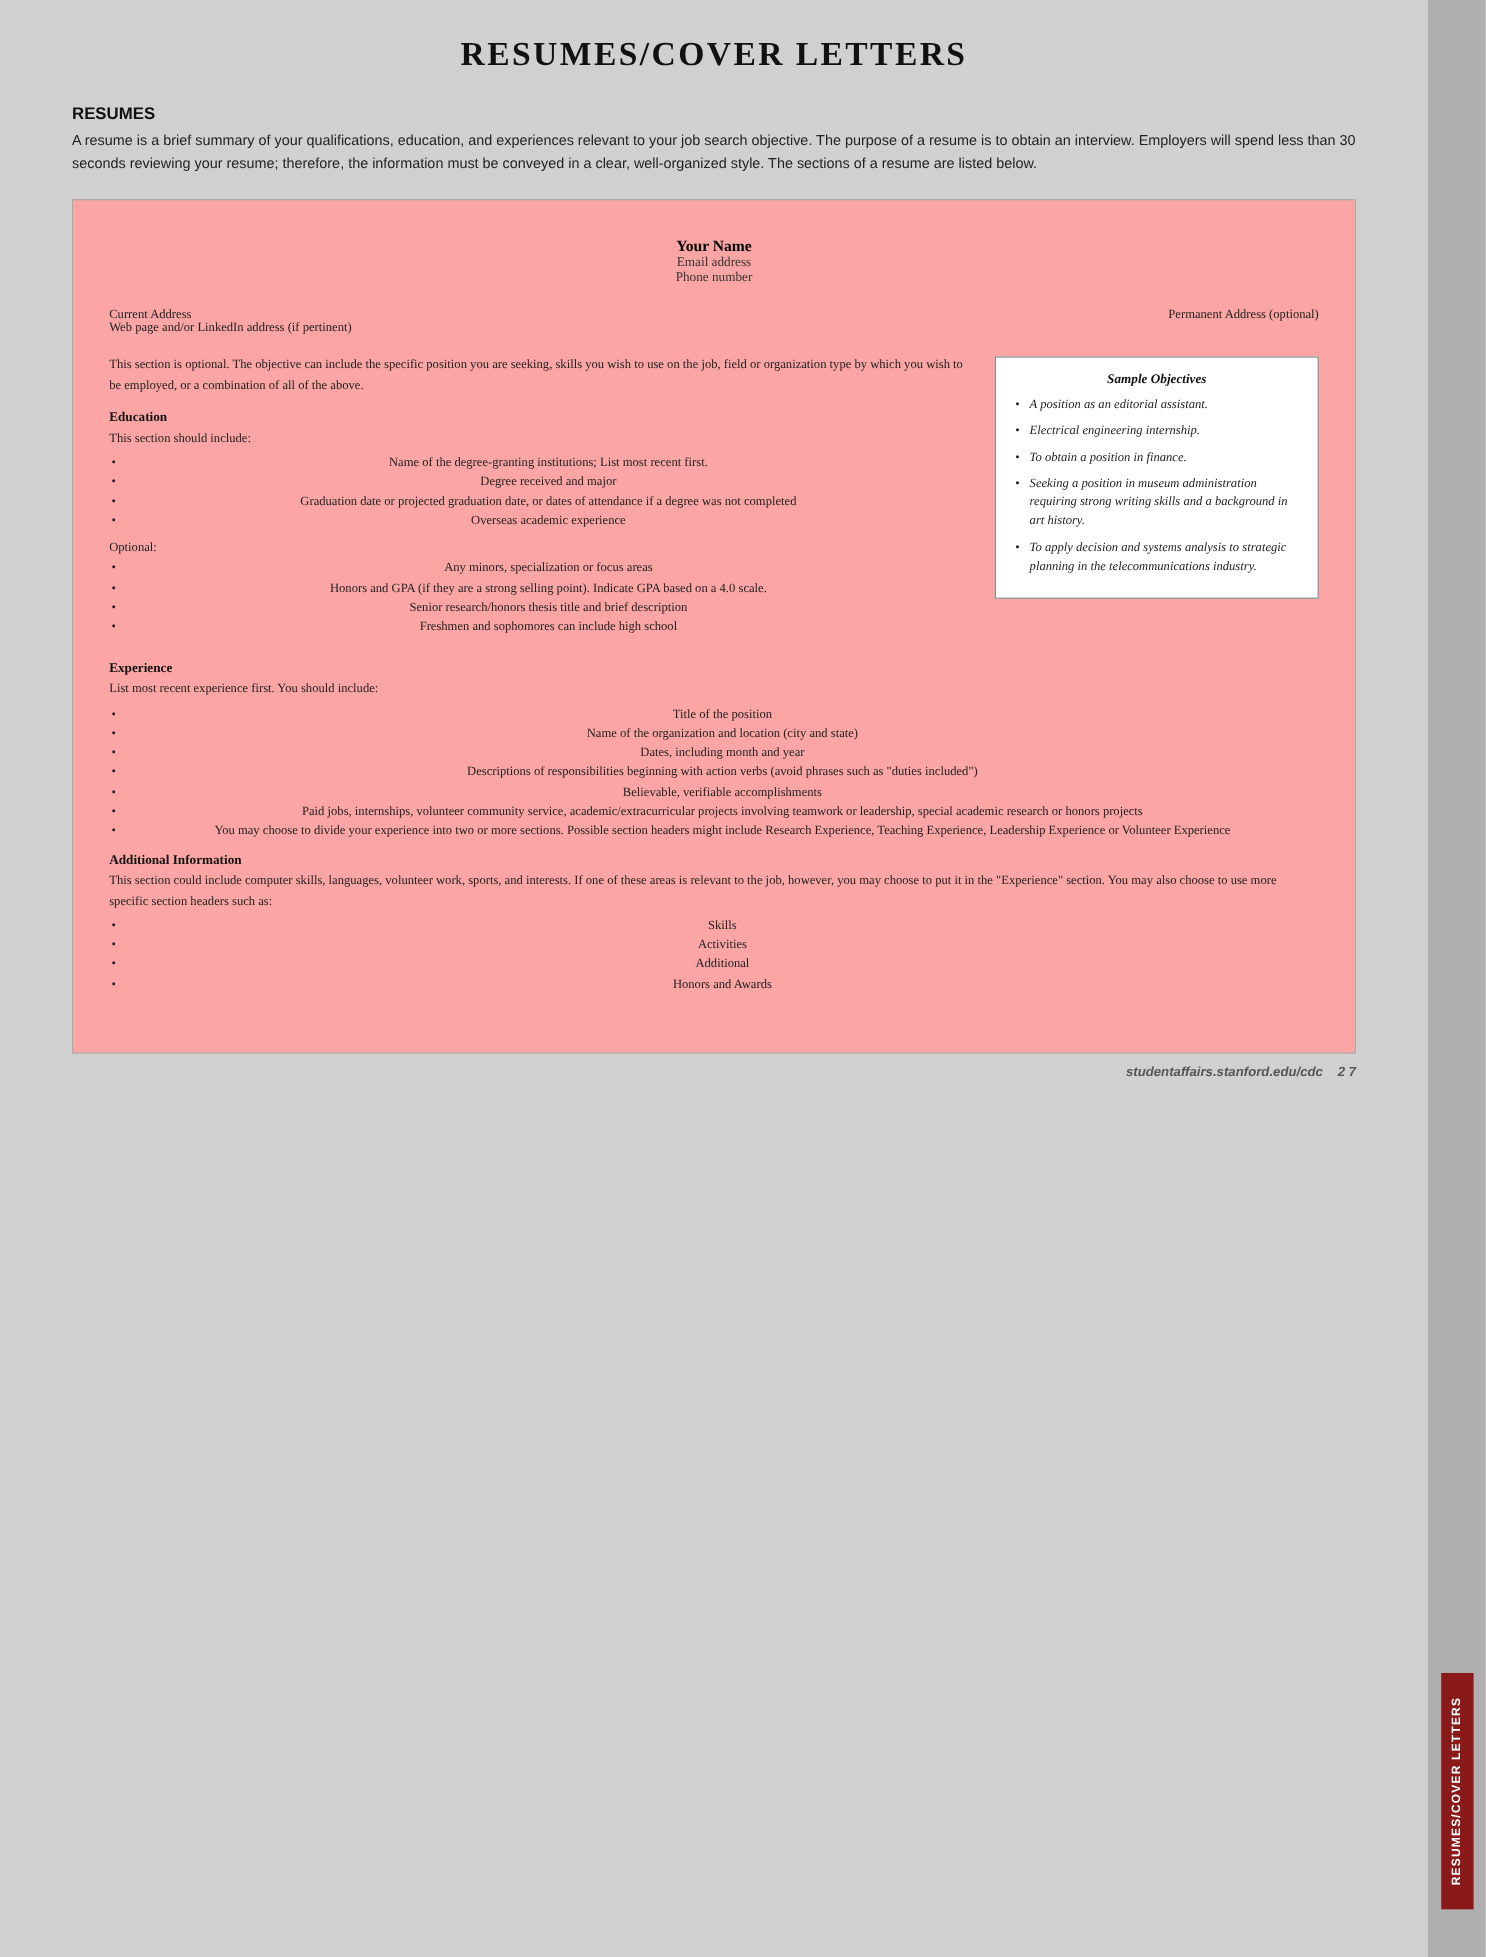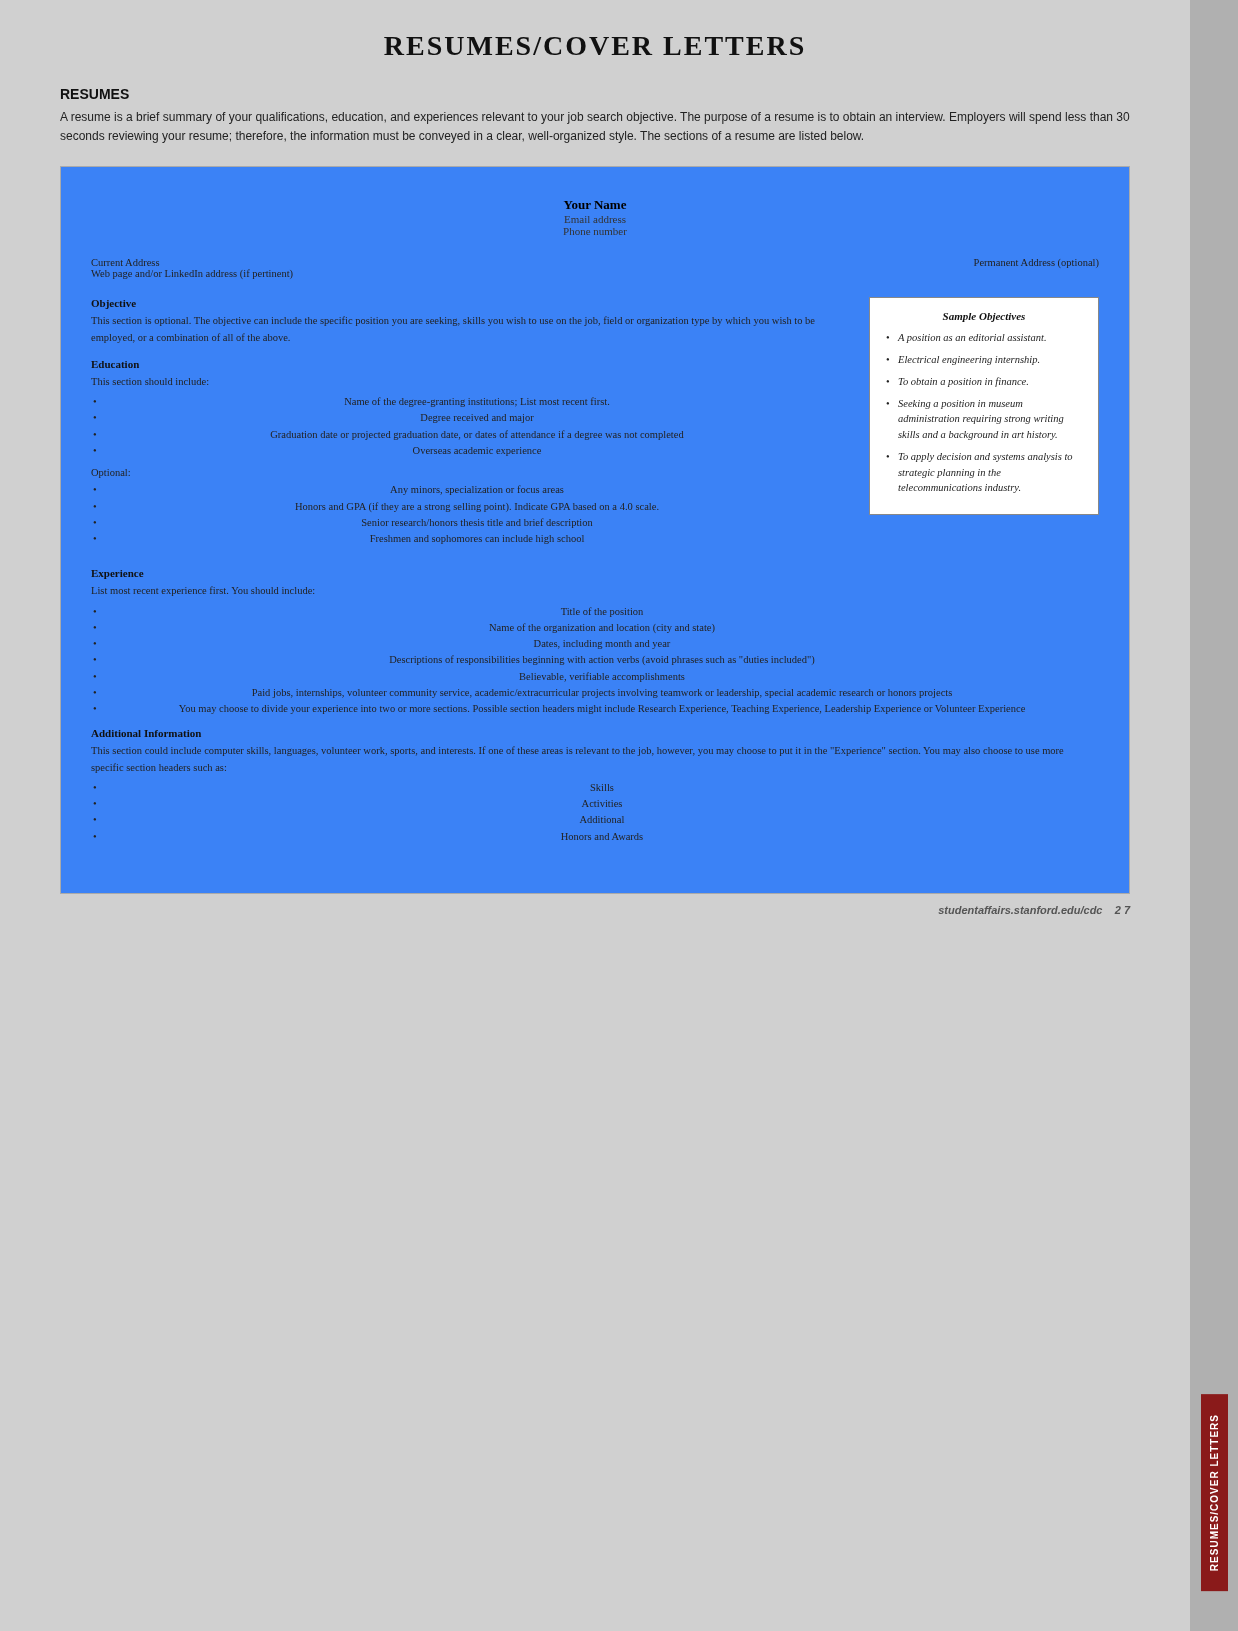--- a/index.html
+++ b/index.html
@@ -62,21 +62,21 @@
     }
 
     .intro-text {
       font-size: 12px;
       color: #222;
       line-height: 1.6;
       margin-bottom: 20px;
     }
 
     .document-frame {
-      background: #3b82f6;
+      background: #fca5a5;
       border: 1px solid #aaa;
       padding: 30px 30px 40px 30px;
       position: relative;
       margin-bottom: 10px;
     }
 
     .doc-name-block {
       text-align: center;
       margin-bottom: 20px;
     }
@@ -122,21 +122,21 @@
       display: flex;
       gap: 20px;
       margin-bottom: 12px;
     }
 
     .doc-left-col {
       flex: 1;
     }
 
     .doc-right-col {
-      width: 230px;
+      width: 270px;
       flex-shrink: 0;
     }
 
     .sample-objectives-box {
       border: 1px solid #888;
       padding: 12px 14px;
       background: white;
     }
 
     .sample-objectives-title {
@@ -236,21 +236,20 @@
     <div class="doc-address-row">
       <div>
         <div>Current Address</div>
         <div>Web page and/or LinkedIn address (if pertinent)</div>
       </div>
       <div>Permanent Address (optional)</div>
     </div>
 
     <div class="doc-two-col">
       <div class="doc-left-col">
-        <div class="doc-section-title">Objective</div>
         <p class="doc-body-text">This section is optional. The objective can include the specific position you are seeking, skills you wish to use on the job, field or organization type by which you wish to be employed, or a combination of all of the above.</p>
 
         <div class="doc-section-title">Education</div>
         <p class="doc-body-text" style="margin-bottom:4px;">This section should include:</p>
         <ul class="doc-bullet-list">
           <li>Name of the degree-granting institutions; List most recent first.</li>
           <li>Degree received and major</li>
           <li>Graduation date or projected graduation date, or dates of attendance if a degree was not completed</li>
           <li>Overseas academic experience</li>
         </ul>

